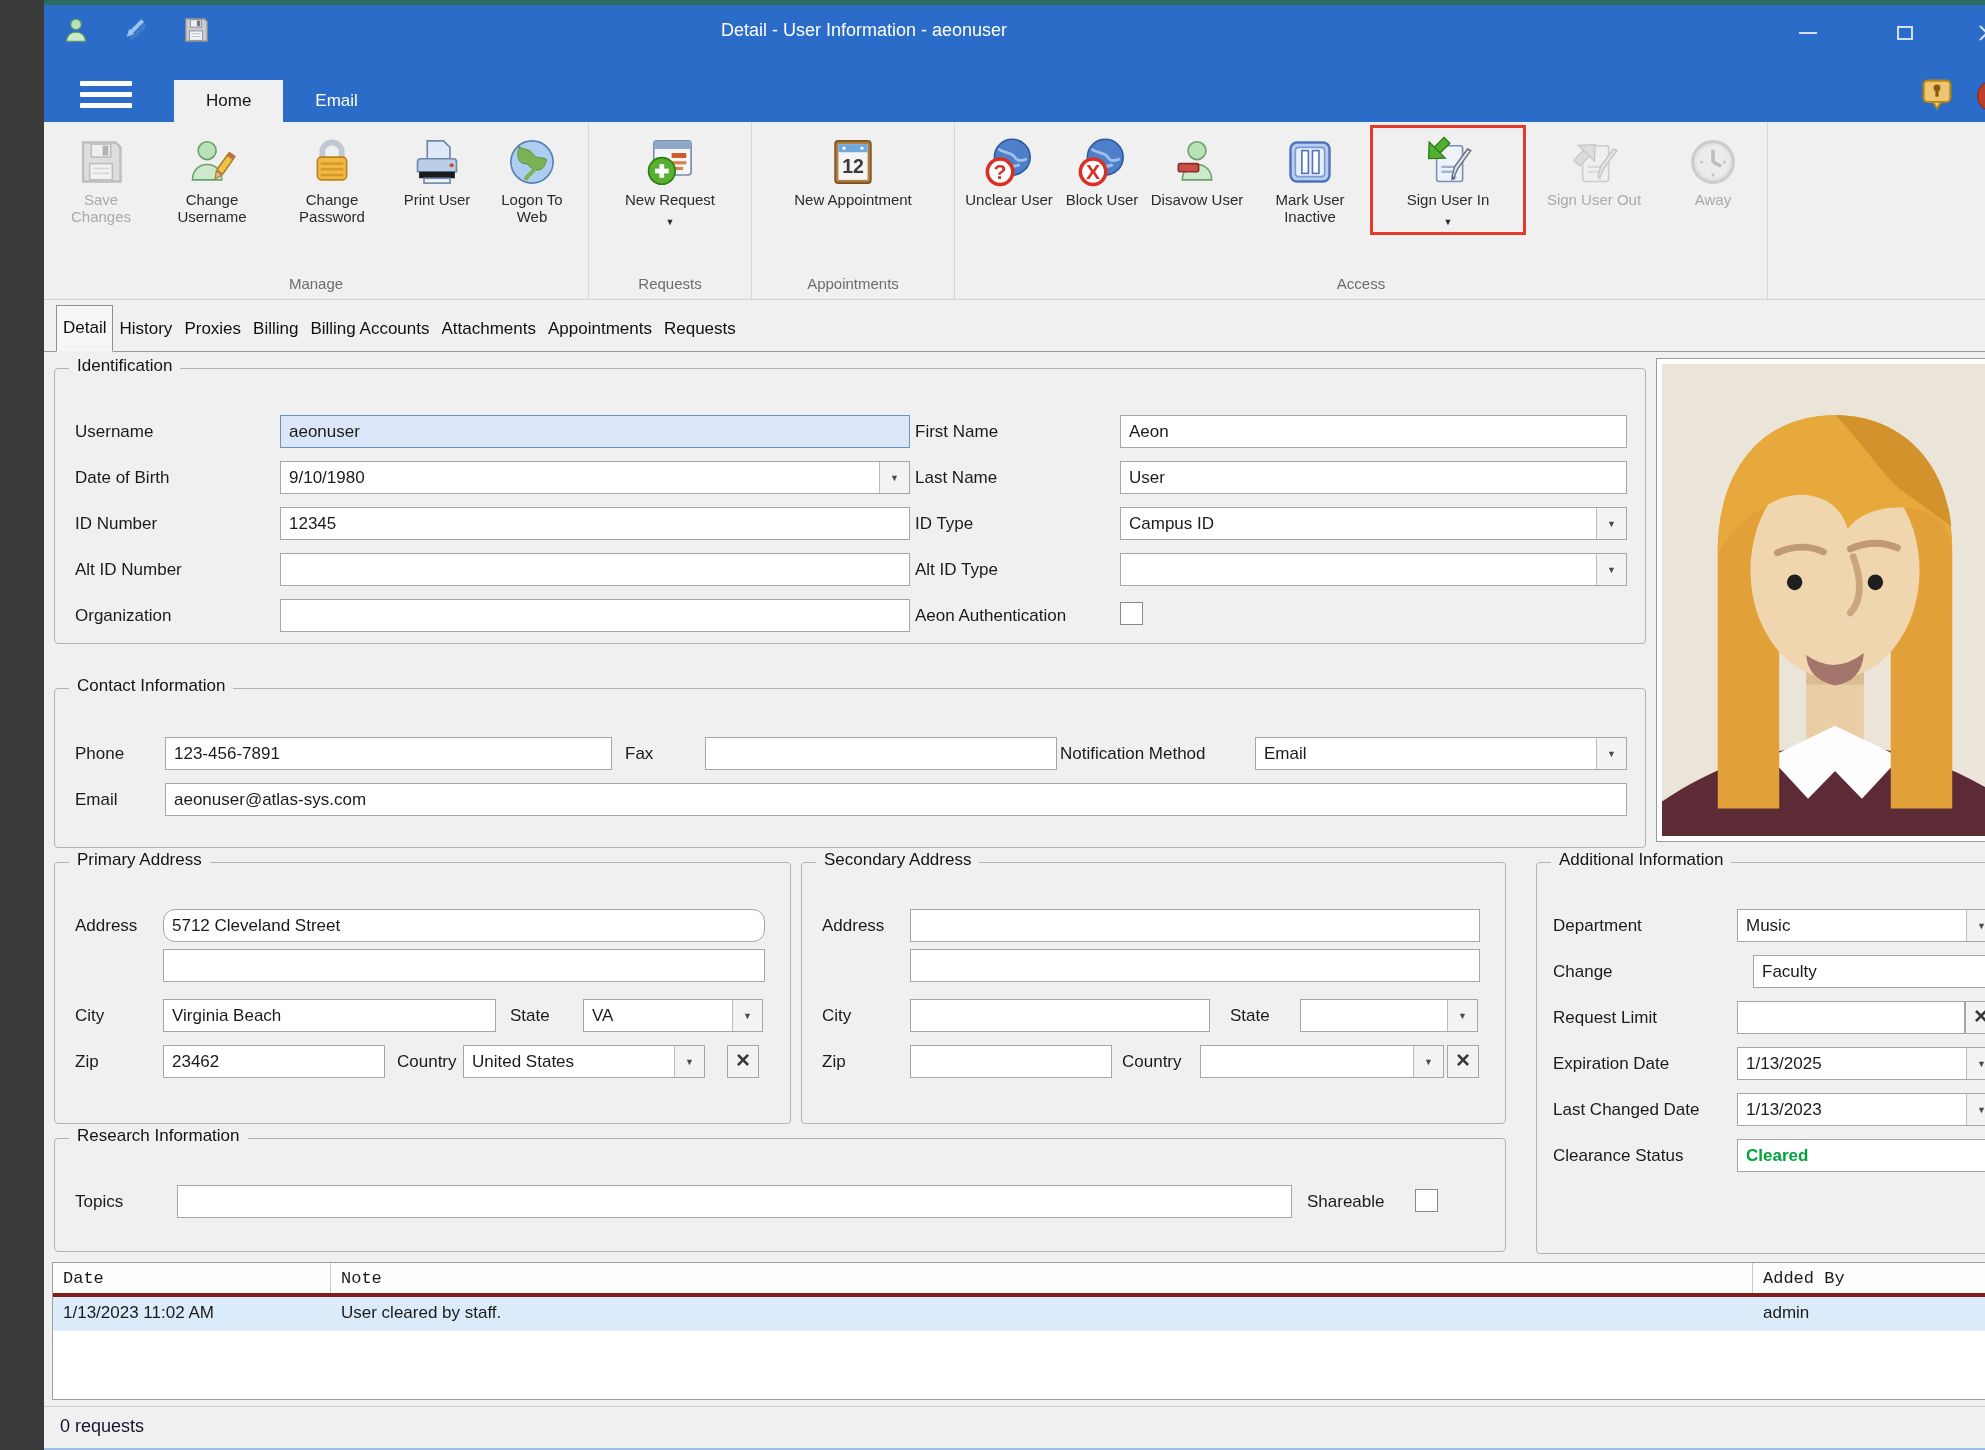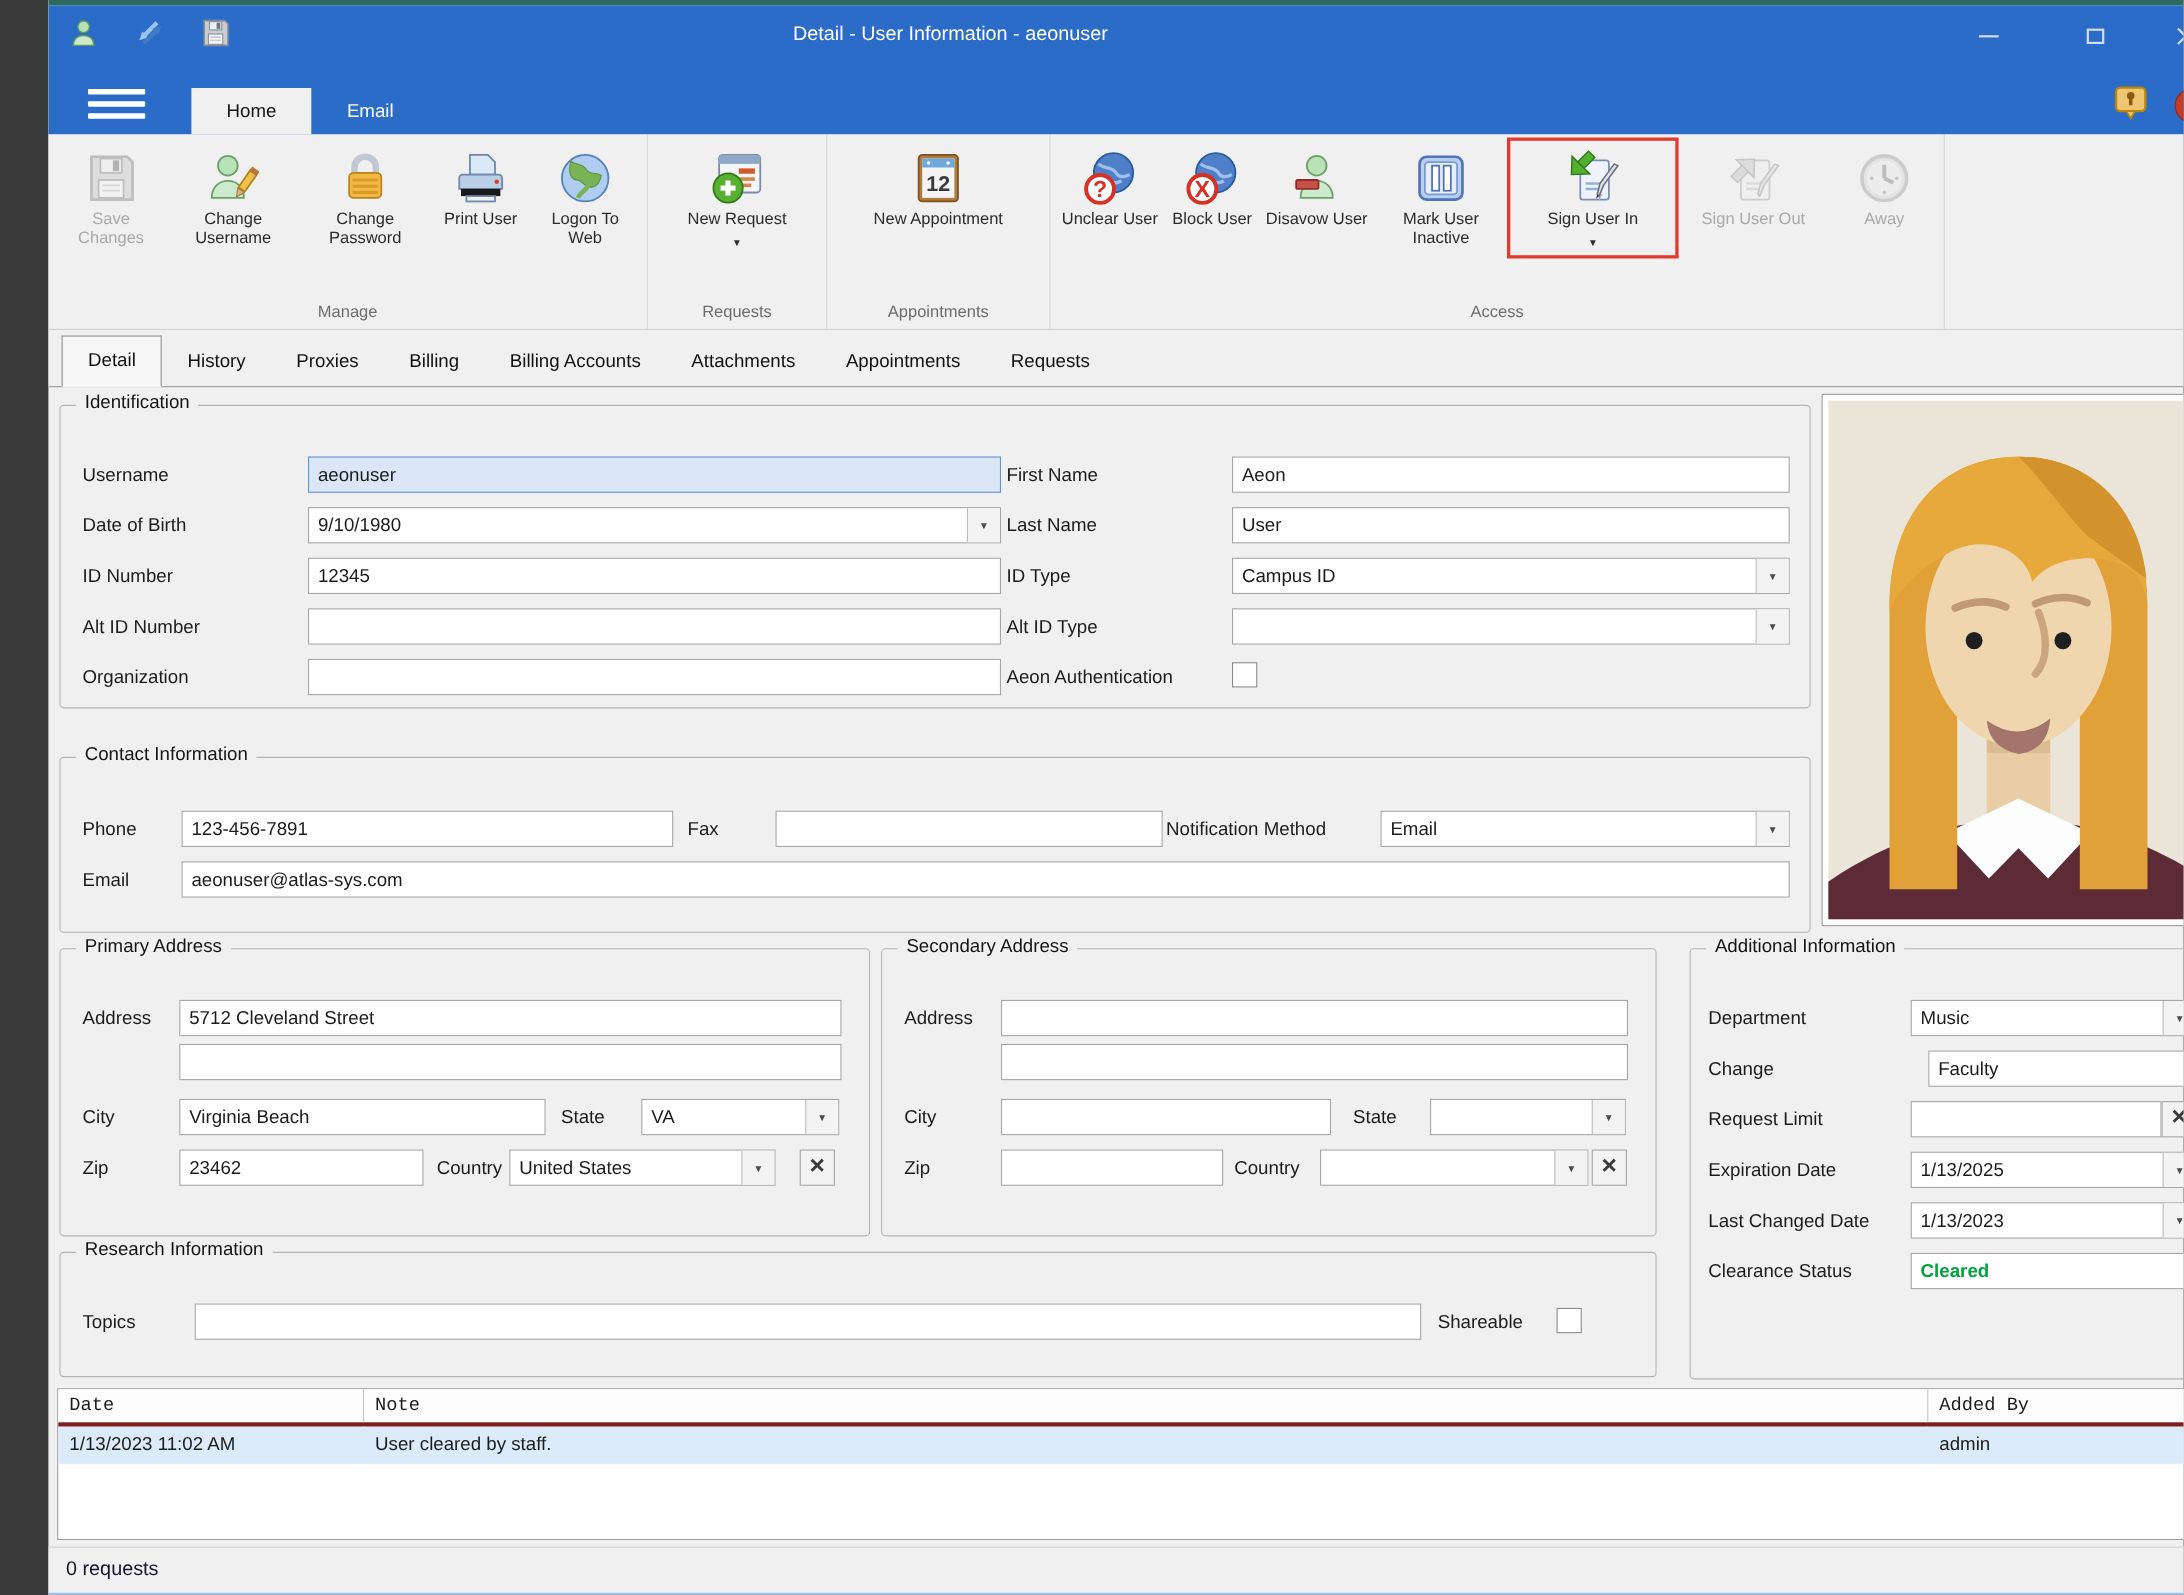--- a/index.html
+++ b/index.html
@@ -38,21 +38,21 @@
 .rbtn .ricon { height:58px; display:flex; align-items:center; }
 .ricon svg { width:52px; height:52px; }
 .rlabel { max-width:100px; }
 .rlabel.nowrap { max-width:none; white-space:nowrap; }
 .rbtn.dis { color:#a9a9a9; }
 .rbtn.dis svg { filter:grayscale(1) opacity(.5); }
 .rbtn.hl { outline:3px solid #e23b2e; outline-offset:0px; }
 .caret { margin-top:3px; }
 .caret::after { content:"▼"; font-size:9px; }
 .doctabs { height:52px; background:#f0f0f0; border-bottom:1px solid #9a9a9a; display:flex; align-items:flex-end; padding-left:12px; }
-.dtab { font-size:17px; padding:12px 23px 13px; position:relative; bottom:-1px; color:#101010; }
+.dtab { font-size:17px; padding:12px 6px 13px; position:relative; bottom:-1px; color:#101010; }
 .dtab.active { background:#f6f6f6; border:1px solid #919191; border-bottom:1px solid #f2f2f2; z-index:3; }
 .content { position:absolute; top:352px; left:0; width:1985px; height:1098px; }
 .groupbox { position:absolute; border:1px solid #b3b3b3; border-radius:4px; }
 .legend { position:absolute; top:-13px; left:14px; background:#f0f0f0; padding:0 8px; font-size:17px; color:#141414; }
 .flabel { position:absolute; font-size:17px; white-space:nowrap; }
 .finput { position:absolute; height:33px; border:1px solid #a6a6a6; background:#fff;
   font-size:17px; font-family:inherit; padding:0 8px; color:#1b1b1b; }
 .focusfield { background:#dbe7f8; border-color:#6593cc; }
 .combo { position:absolute; height:33px; border:1px solid #a6a6a6; background:#fff; display:flex; }
 .combo input { flex:1; min-width:0; border:0; outline:none; background:transparent;
@@ -440,21 +440,21 @@
         <input value="Email" style="">
         <span class="cbtn"></span>
       </div>
       <span class="flabel" style="left:20px;top:101px">Email</span>
       <input class="finput" style="left: 110px; top: 94px; width: 1462px;" value="aeonuser@atlas-sys.com">
     </div>
 
     <div class="groupbox" style="left:10px;top:510px;width:737px;height:262px">
       <span class="legend">Primary Address</span>
       <span class="flabel" style="left:20px;top:53px">Address</span>
-      <input class="finput" style="left: 108px; top: 46px; width: 602px;" value="5712 Cleveland Street">
+      <input class="finput" style="left: 108px; top: 46px; width: 602px; border-radius: 12px;" value="5712 Cleveland Street">
       <input class="finput" style="left: 108px; top: 86px; width: 602px;" value="">
       <span class="flabel" style="left:20px;top:143px">City</span>
       <input class="finput" style="left: 108px; top: 136px; width: 333px;" value="Virginia Beach">
       <span class="flabel" style="left:455px;top:143px">State</span>
       <div class="combo" style="left:528px;top:136px;width:180px">
         <input value="VA" style="">
         <span class="cbtn"></span>
       </div>
       <span class="flabel" style="left:20px;top:189px">Zip</span>
       <input class="finput" style="left: 108px; top: 182px; width: 222px;" value="23462">

